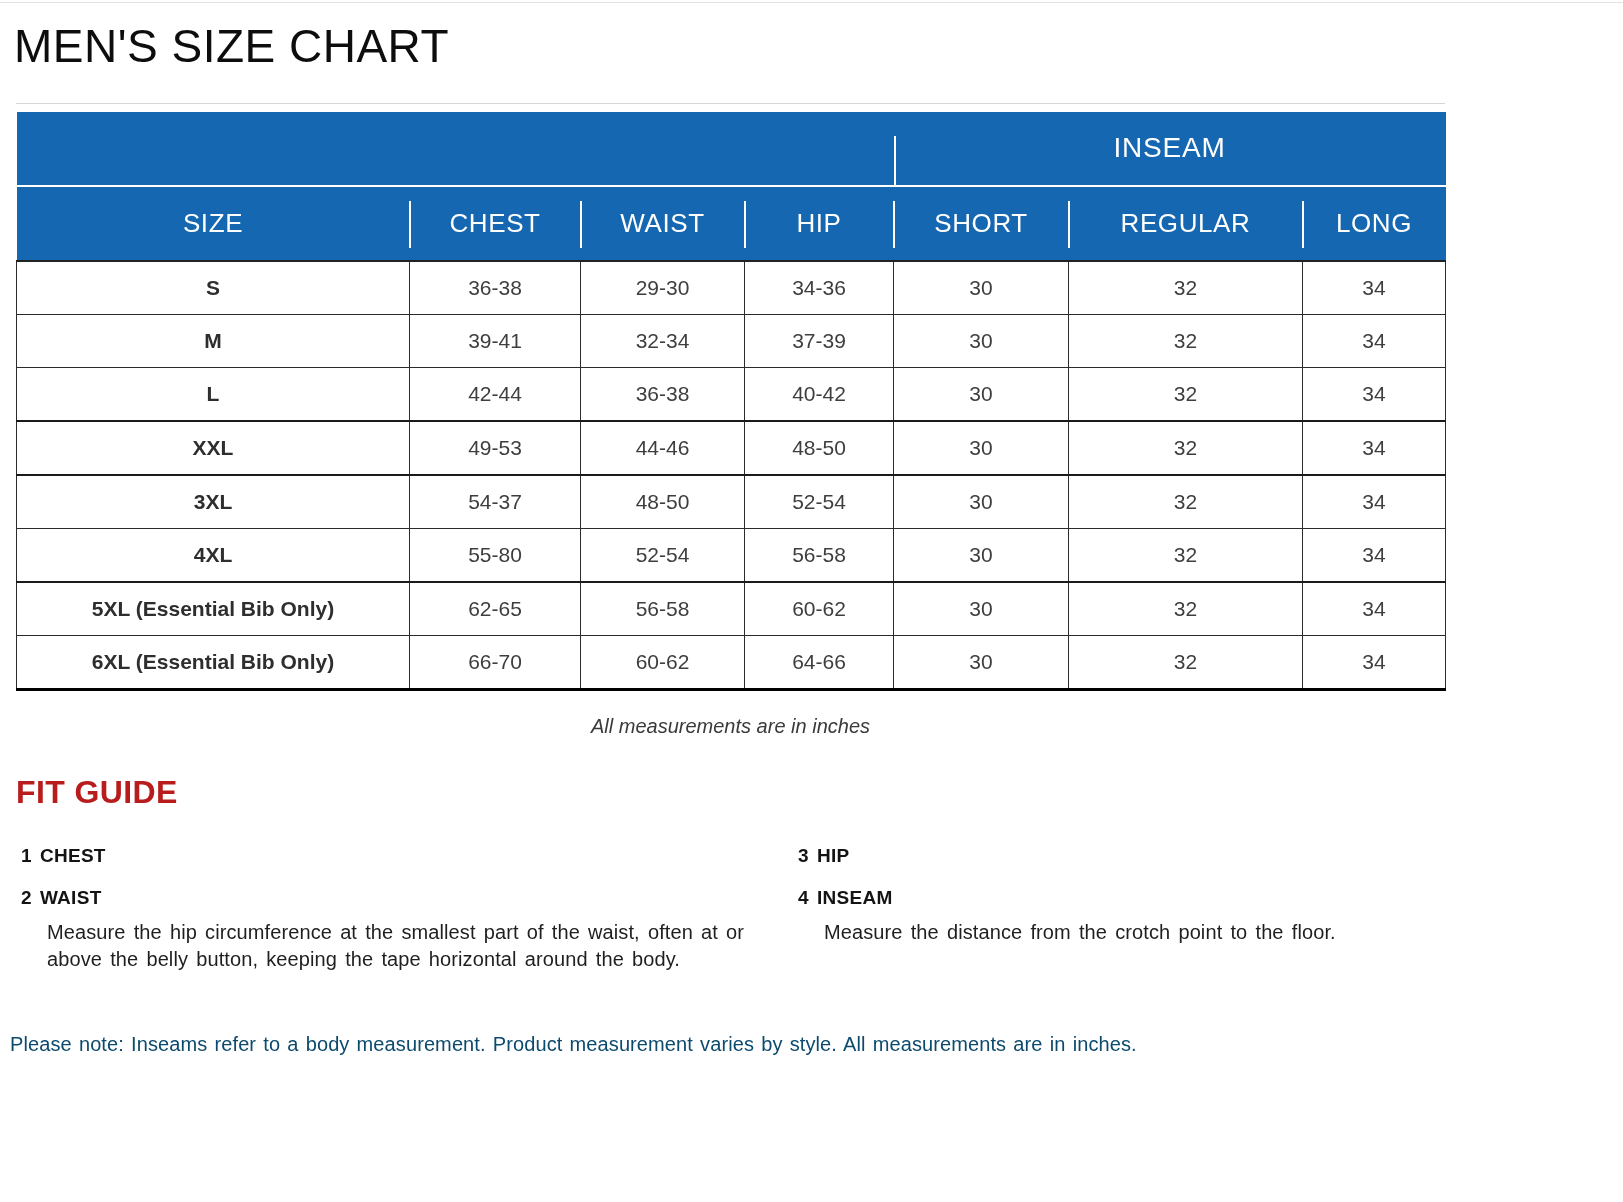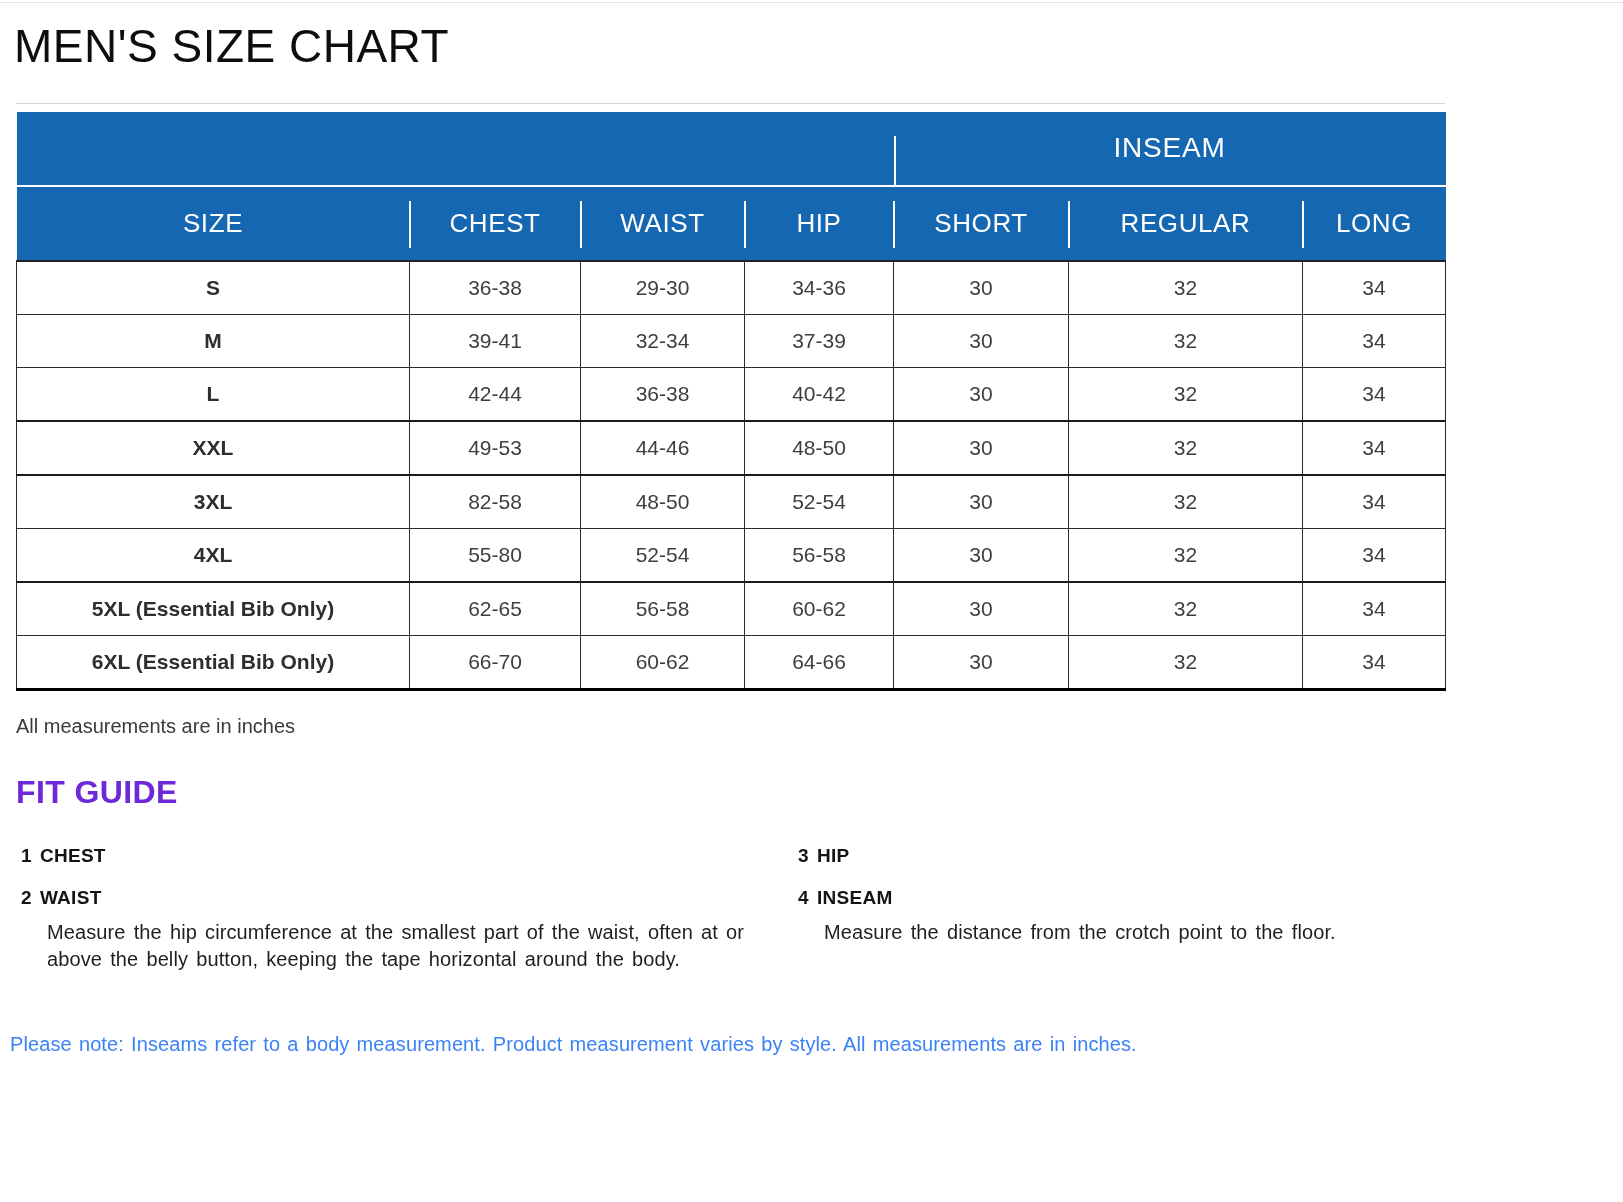--- a/index.html
+++ b/index.html
@@ -31,40 +31,40 @@
   }
   tbody td{
     height:52px;border:1px solid #2b2b2b;text-align:center;
     font-size:21px;color:#3e3e3e;padding:0;background:#fff;
   }
   tbody td.size-cell{font-weight:bold;color:#2e2e2e;}
   tbody tr:first-child td{border-top:2px solid #222222;}
   tbody tr.thick td{border-bottom:2px solid #1b1b1b;}
   tbody tr:last-child td{border-bottom:3px solid #000000;}
   .table-caption{
-    width:1429px;margin:24px 0 0 16px;text-align:left;
-    font-size:20px;color:#3a3a3a;
+    width:1429px;margin:24px 0 0 16px;text-align:center;
+    font-style:italic;font-size:20px;color:#3a3a3a;
   }
   h2.fit-guide-title{
     margin:36px 0 0 16px;font-size:32px;line-height:1.15;
-    font-weight:bold;color:#6d28d9;letter-spacing:.4px;
+    font-weight:bold;color:#b91c1c;letter-spacing:.4px;
   }
   .guide-grid{
     display:grid;grid-template-columns:777px 1fr;
     margin:34px 0 0 21px;row-gap:20px;
   }
   .g-head{display:flex;gap:8px;font-size:19px;font-weight:bold;color:#141414;letter-spacing:.3px;}
   .g-body{
     margin:10px 0 0 26px;font-size:20px;line-height:27px;color:#1f1f1f;
     word-spacing:2.5px;letter-spacing:.1px;
   }
   .col-left .g-body{max-width:705px;}
   .col-right .g-body{max-width:675px;}
   p.footer-note{
-    margin:60px 0 0 10px;font-size:20px;color:#3b82f6;word-spacing:1.5px;letter-spacing:.1px;
+    margin:60px 0 0 10px;font-size:20px;color:#0c4a6e;word-spacing:1.5px;letter-spacing:.1px;
   }
 </style>
 </head>
 <body>
 
 <div class="page">
 
   <div class="top-hairline"></div>
 
   <h1 class="page-title">MEN'S SIZE CHART</h1>
@@ -129,21 +129,21 @@
           <td class="size-cell">XXL</td>
           <td>49-53</td>
           <td>44-46</td>
           <td>48-50</td>
           <td>30</td>
           <td>32</td>
           <td>34</td>
         </tr>
         <tr>
           <td class="size-cell">3XL</td>
-          <td>82-58</td>
+          <td>54-37</td>
           <td>48-50</td>
           <td>52-54</td>
           <td>30</td>
           <td>32</td>
           <td>34</td>
         </tr>
         <tr class="thick">
           <td class="size-cell">4XL</td>
           <td>55-80</td>
           <td>52-54</td>

